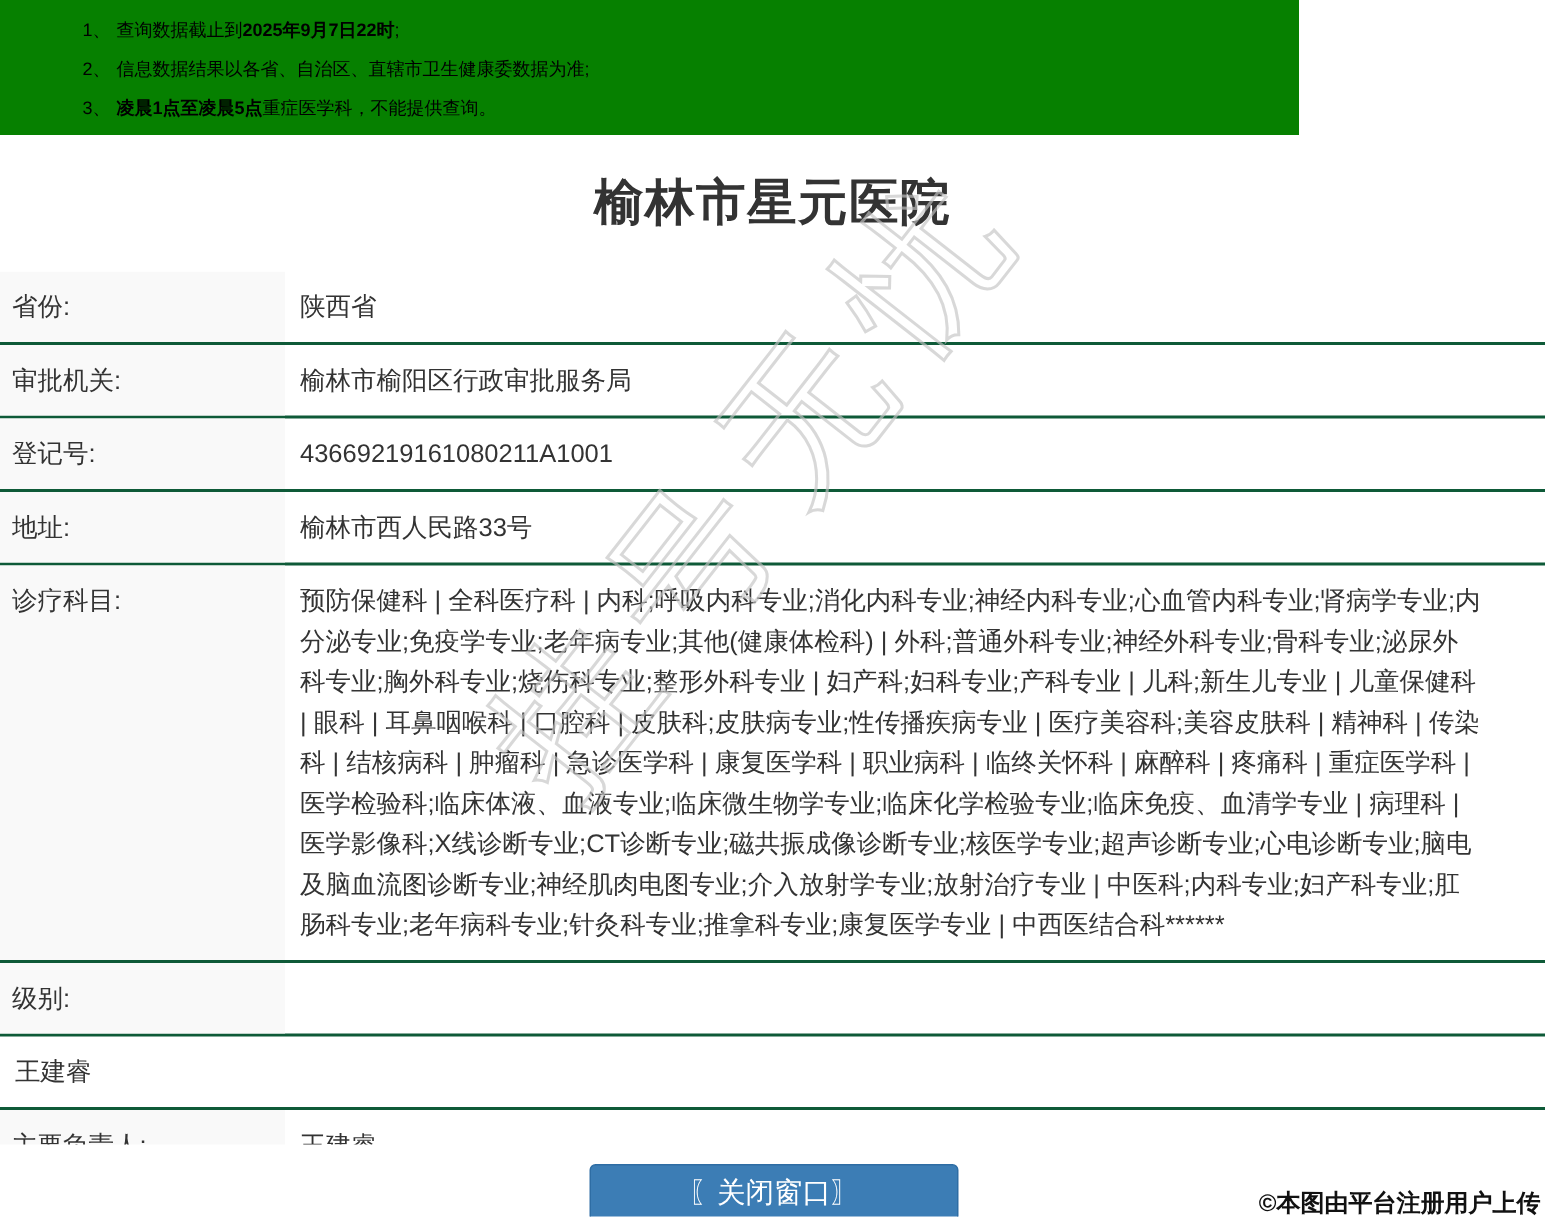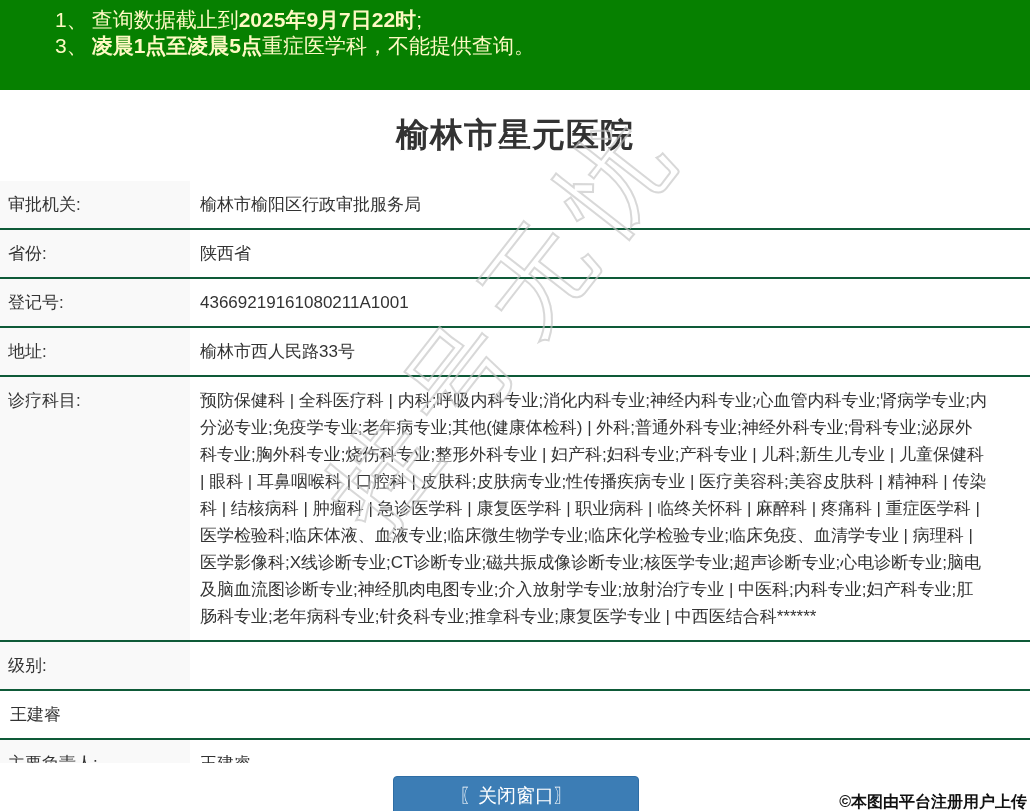--- a/index.html
+++ b/index.html
@@ -4,25 +4,25 @@
 <style>
   * { margin: 0; padding: 0; box-sizing: border-box; }
   html, body { background: #ffffff; }
   body {
     width: 1030px; height: 811px; overflow: hidden; position: relative;
     font-family: "Liberation Sans", "DejaVu Sans", sans-serif;
     color: var(--text-dark, #333333);
   }
   .banner {
     position: relative; z-index: 10;
-    width: 1030px; height: 90px;
+    width: 866px; height: 90px;
     background: var(--banner-green, #068000);
-    color: #fef9c3;
+    color: #000000;
     padding: 7px 0 0 55px;
-    font-size: 21px; line-height: 26px;
+    font-size: 12px; line-height: 26px;
   }
   .notice b { font-weight: bold; }
   .n-num { margin-right: 4px; }
   .page-title {
     padding: 22px 0 23px;
     text-align: center;
     font-size: 33px; line-height: 46px;
     font-weight: 700;
     color: var(--text-dark, #333333);
     letter-spacing: 1px;
@@ -75,36 +75,37 @@
 </style>
 </head>
 <body>
 
 <div class="page">
 
   <div class="banner">
 
       <div class="notice"><span class="n-num">1、</span><span>查询数据截止到</span><b>2025年9月7日22时</b><span>;</span></div>
 
+      <div class="notice"><span class="n-num">2、</span><span>信息数据结果以各省、自治区、直辖市卫生健康委数据为准;</span><b></b><span></span></div>
 
       <div class="notice"><span class="n-num">3、</span><span></span><b>凌晨1点至凌晨5点</b><span>重症医学科，不能提供查询。</span></div>
     </div>
 
   <h1 class="page-title">榆林市星元医院</h1>
 
   <div class="table-clip">
 
       <div class="row">
-        <div class="row-label">审批机关:</div>
-        <div class="row-value">榆林市榆阳区行政审批服务局</div>
+        <div class="row-label">省份:</div>
+        <div class="row-value">陕西省</div>
       </div>
 
       <div class="row">
-        <div class="row-label">省份:</div>
-        <div class="row-value">陕西省</div>
+        <div class="row-label">审批机关:</div>
+        <div class="row-value">榆林市榆阳区行政审批服务局</div>
       </div>
 
       <div class="row">
         <div class="row-label">登记号:</div>
         <div class="row-value">43669219161080211A1001</div>
       </div>
 
       <div class="row">
         <div class="row-label">地址:</div>
         <div class="row-value">榆林市西人民路33号</div>

